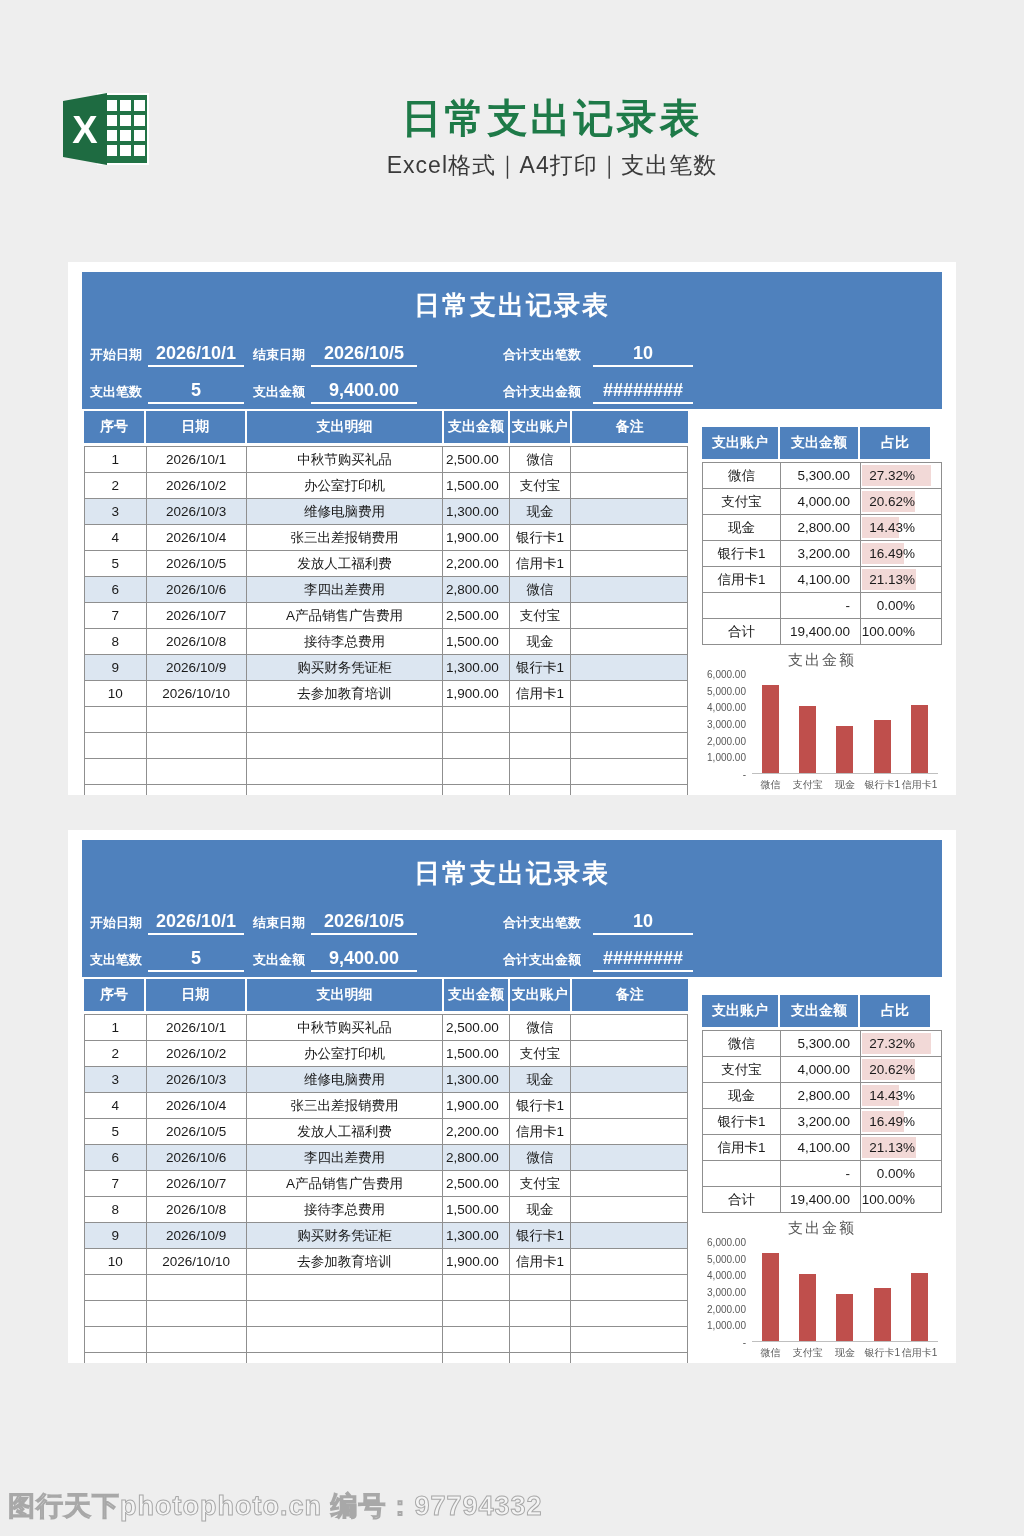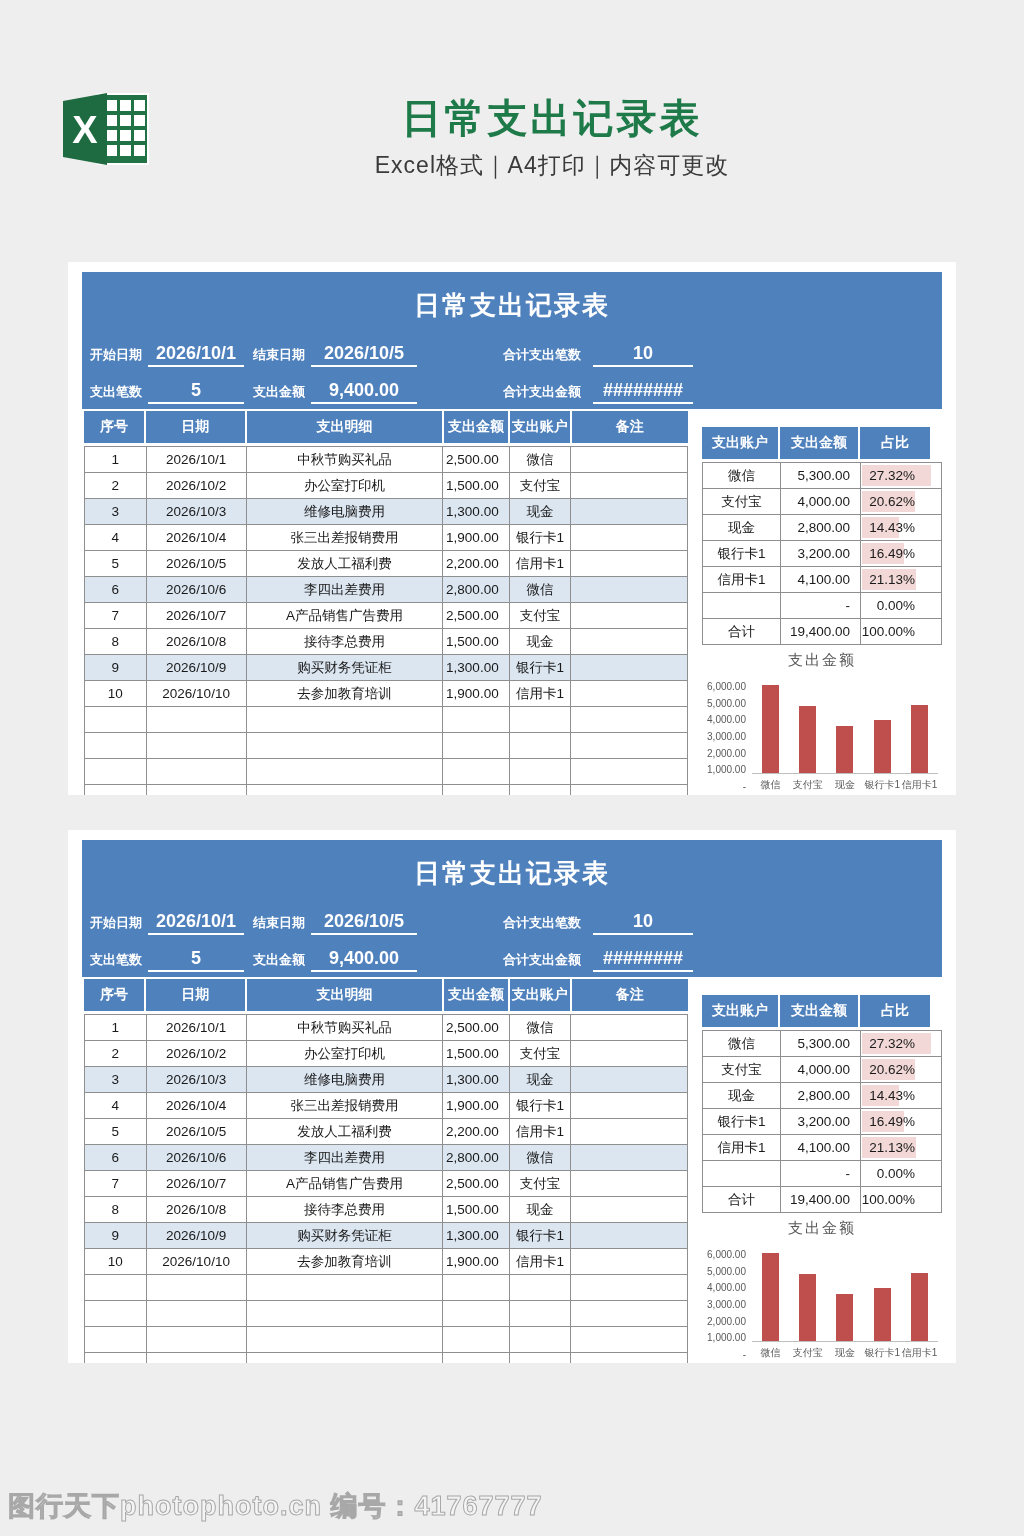--- a/index.html
+++ b/index.html
@@ -51,21 +51,21 @@
   .srow{display:flex;height:26px;border-bottom:1px solid #8f8f8f;background:#fff;}
   .sw0{width:78px}.sw1{width:80px}.sw2{width:70px}
   .c.pct{position:relative;justify-content:flex-end;padding-right:16px;}
   .pbar{position:absolute;left:1px;top:2px;bottom:2px;}
   .ptxt{position:relative;}
 
   
   .chart{margin-top:6px;position:relative;height:160px;}
   .chart-title{text-align:center;color:#595959;font-size:15px;letter-spacing:2px;margin-top:5px;}
   .chart-area{position:relative;height:130px;margin-top:4px;}
-  .ylabels{position:absolute;left:0;top:12px;width:46px;height:100px;}
+  .ylabels{position:absolute;left:0;top:0;width:46px;height:100px;}
   .yl{position:absolute;right:2px;font-size:10px;color:#595959;white-space:nowrap;}
   .plot{position:absolute;left:50px;right:4px;top:0;height:100px;border-bottom:1px solid #bfbfbf;}
   .bars{display:flex;height:100%;align-items:flex-end;justify-content:space-around;}
   .bar{width:17px;}
   .xlabels{position:absolute;left:50px;right:4px;top:104px;display:flex;justify-content:space-around;}
   .xl{font-size:10px;color:#595959;flex:1;text-align:center;white-space:nowrap;}
 
   
   .watermark{position:absolute;left:8px;top:1488px;font-size:27px;font-weight:bold;
              color:#f4f4f4;-webkit-text-stroke:1px #a8a8a8;letter-spacing:1px;white-space:nowrap;}
@@ -91,21 +91,21 @@
         <rect x="44" y="55" width="11" height="11"></rect>
           <rect x="58" y="55" width="11" height="11"></rect>
           <rect x="72" y="55" width="11" height="11"></rect>
       </g>
       <polygon points="1,11 45,3 45,75 1,67" fill="#1e6b41"></polygon>
       <text x="23" y="53" font-size="38" font-weight="bold" fill="#ffffff" text-anchor="middle" font-family="Liberation Sans, sans-serif">X</text>
     </svg>
   </div>
   <div class="head-text">
     <div class="page-title">日常支出记录表</div>
-    <div class="page-subtitle">Excel格式｜A4打印｜内容可更改</div>
+    <div class="page-subtitle">Excel格式｜A4打印｜支出笔数</div>
   </div>
 
   <div class="panel-slot" id="slot0">
   <div class="card">
     <div class="blue-head">
       <div class="sheet-title">日常支出记录表</div>
       <div class="fields">
         <div class="frow">
           <div class="flabel g1l">开始日期</div>
           <div class="fvalue g1v">2026/10/1</div>
@@ -593,14 +593,14 @@
                   <div class="xl">银行卡1</div>
                   <div class="xl">信用卡1</div>
                 </div>
           </div>
         </div>
       </div>
     </div>
   </div>
 </div>
 
-  <div class="watermark">图行天下photophoto.cn 编号：41767777</div>
+  <div class="watermark">图行天下photophoto.cn 编号：97794332</div>
 </div>
 
 </body></html>

